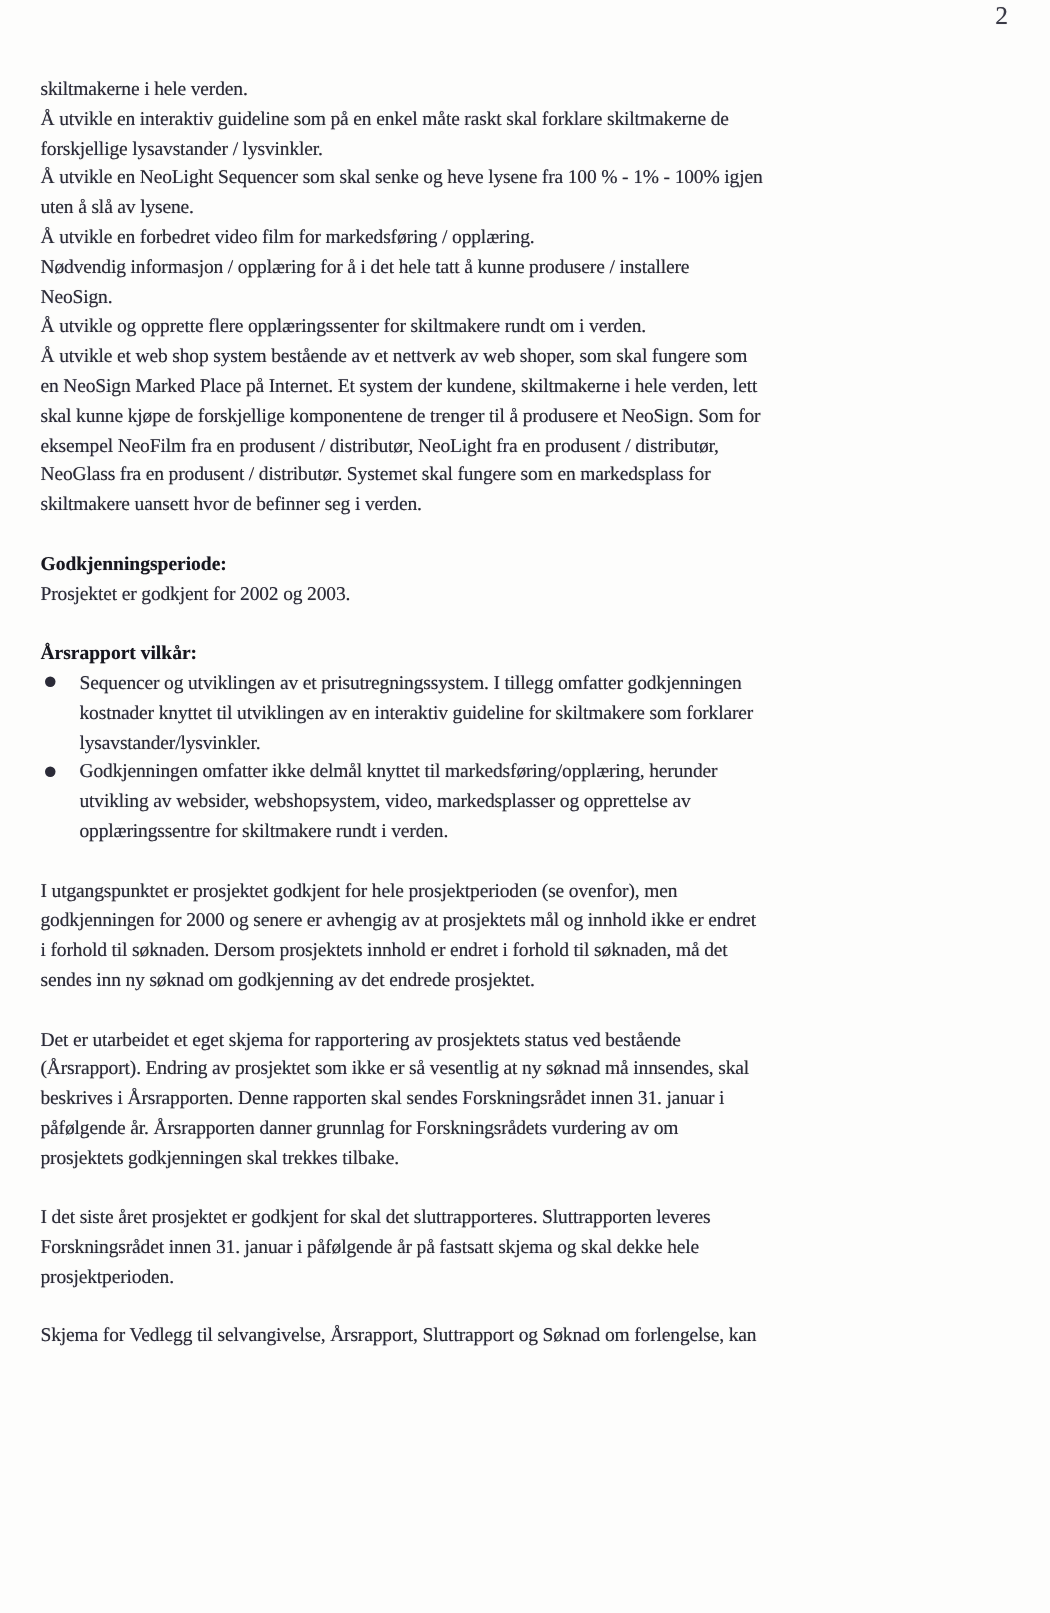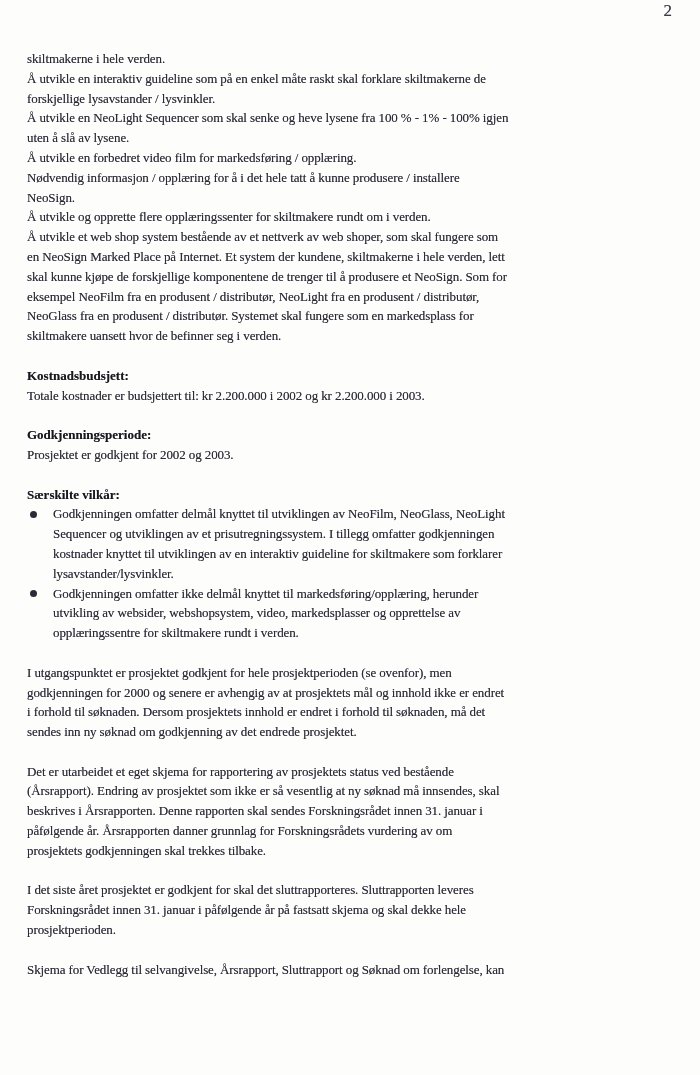--- a/index.html
+++ b/index.html
@@ -79,32 +79,27 @@
         <div class="line">NeoSign.</div>
         <div class="line">Å utvikle og opprette flere opplæringssenter for skiltmakere rundt om i verden.</div>
         <div class="line">Å utvikle et web shop system bestående av et nettverk av web shoper, som skal fungere som</div>
         <div class="line">en NeoSign Marked Place på Internet. Et system der kundene, skiltmakerne i hele verden, lett</div>
         <div class="line">skal kunne kjøpe de forskjellige komponentene de trenger til å produsere et NeoSign. Som for</div>
         <div class="line">eksempel NeoFilm fra en produsent / distributør, NeoLight fra en produsent / distributør,</div>
         <div class="line">NeoGlass fra en produsent / distributør. Systemet skal fungere som en markedsplass for</div>
         <div class="line">skiltmakere uansett hvor de befinner seg i verden.</div>
       </div>
       <div class="block">
-        <div class="line heading-line">Kostnadsbudsjett:</div>
-        <div class="line">Totale kostnader er budsjettert til: kr 2.200.000 i 2002 og kr 2.200.000 i 2003.</div>
-      </div>
-      <div class="block">
         <div class="line heading-line">Godkjenningsperiode:</div>
         <div class="line">Prosjektet er godkjent for 2002 og 2003.</div>
       </div>
       <div class="block">
-        <div class="line heading-line">Særskilte vilkår:</div>
+        <div class="line heading-line">Årsrapport vilkår:</div>
         <div class="bullet-item">
           <span class="bullet-marker"></span>
-          <div class="line">Godkjenningen omfatter delmål knyttet til utviklingen av NeoFilm, NeoGlass, NeoLight</div>
           <div class="line">Sequencer og utviklingen av et prisutregningssystem. I tillegg omfatter godkjenningen</div>
           <div class="line">kostnader knyttet til utviklingen av en interaktiv guideline for skiltmakere som forklarer</div>
           <div class="line">lysavstander/lysvinkler.</div>
         </div>
         <div class="bullet-item">
           <span class="bullet-marker"></span>
           <div class="line">Godkjenningen omfatter ikke delmål knyttet til markedsføring/opplæring, herunder</div>
           <div class="line">utvikling av websider, webshopsystem, video, markedsplasser og opprettelse av</div>
           <div class="line">opplæringssentre for skiltmakere rundt i verden.</div>
         </div>

